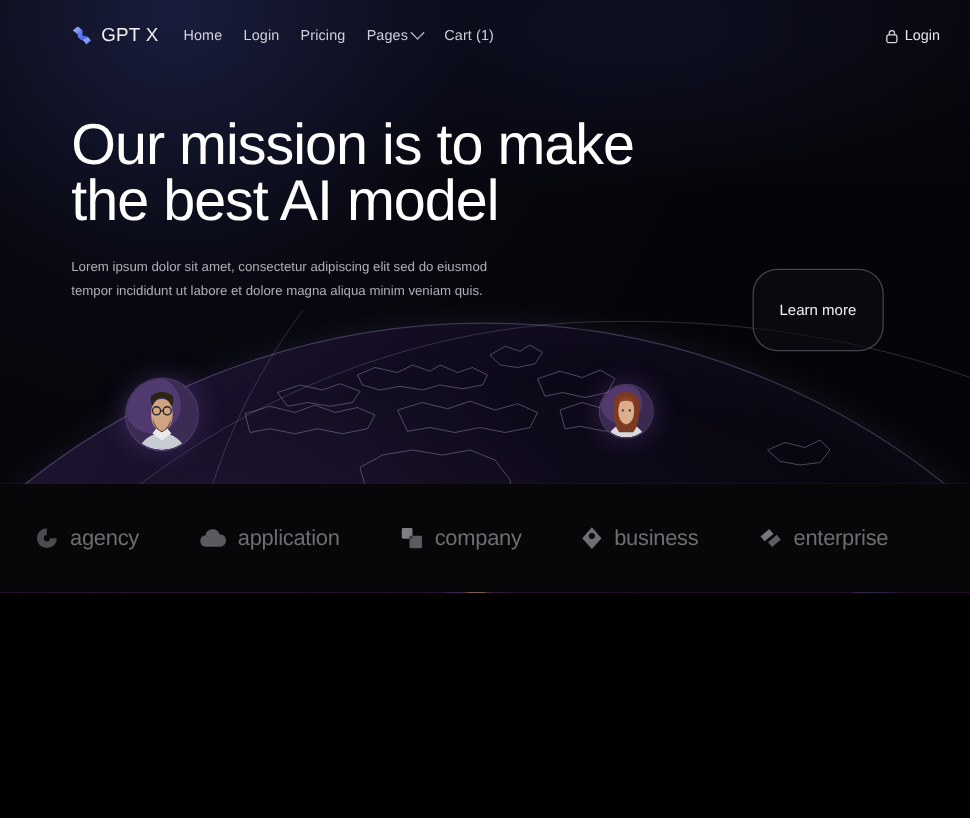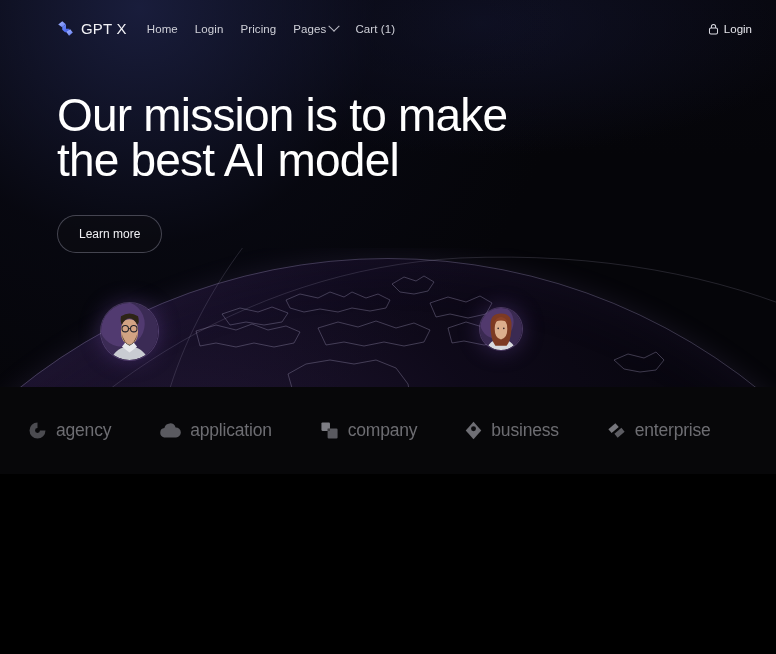--- a/index.html
+++ b/index.html
@@ -190,21 +190,21 @@
     font-weight: 500;
     cursor: pointer;
     font-family: "Liberation Sans", sans-serif;
     white-space: nowrap;
   }
   .btn-ghost {
     background: rgba(12,12,18,0.55);
     color: #f0f0f4;
     border: 1px solid rgba(150,150,170,0.42);
     border-radius: 20px;
-    padding: 11px 21px;
+    padding: 25px 21px;
     font-size: 12px;
     font-weight: 400;
     cursor: pointer;
     font-family: "Liberation Sans", sans-serif;
     white-space: nowrap;
   }
 
   
   .avatar {
     position: absolute;
@@ -349,20 +349,22 @@
         </svg>
         <span>Login</span>
       </span>
     </div>
   </div>
 
   <div class="hero">
     <h1 class="headline">Our mission is to make
 the best AI model</h1>
     <div class="hero-row">
+      <p class="subcopy">Lorem ipsum dolor sit amet, consectetur adipiscing elit sed do eiusmod
+tempor incididunt ut labore et dolore magna aliqua minim veniam quis.</p>
       <div class="cta-row">
         <button class="btn-ghost">Learn more</button>
       </div>
     </div>
   </div>
 
   <div class="avatar" style="left:101px; top:303px; width:57px; height:57px;">
     <svg viewBox="0 0 60 60">
       <defs>
           <clipPath id="c1">

